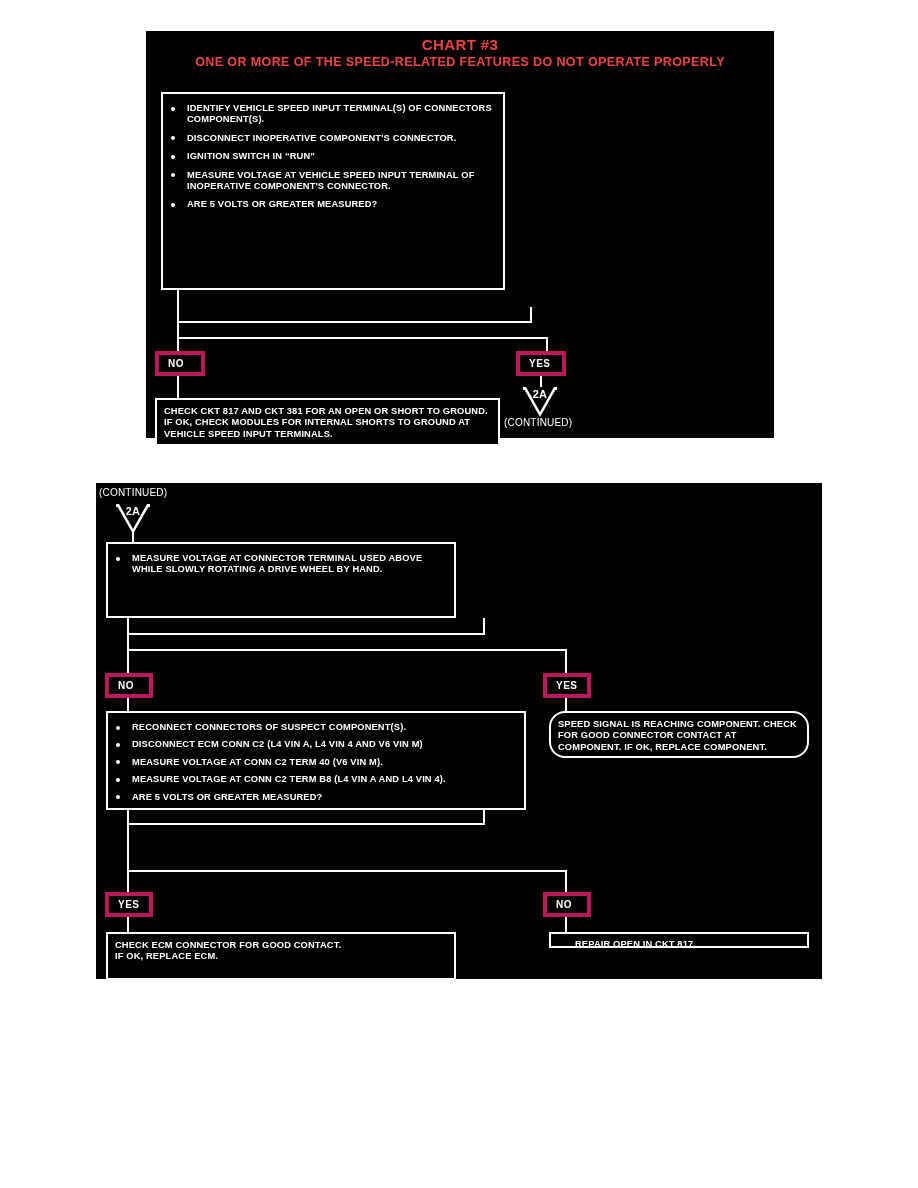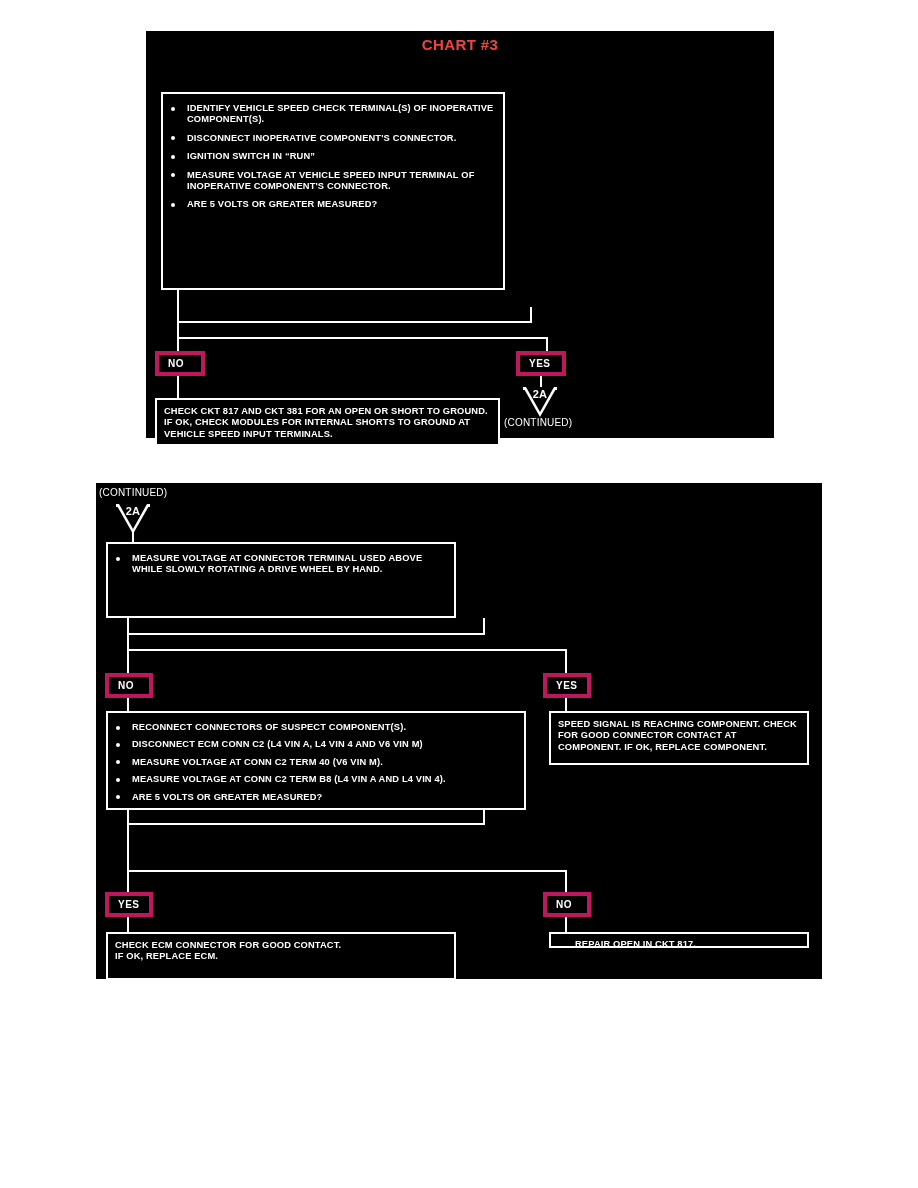--- a/index.html
+++ b/index.html
@@ -167,24 +167,25 @@
     font-weight: normal;
     letter-spacing: .2px;
   }
 </style>
 </head>
 <body>
 
 <div class="panel" id="panel-chart3">
 
   <div class="chart-title" id="chart-title-main">CHART #3</div>
+  <div class="chart-title" id="chart-title-sub">ONE OR MORE OF THE SPEED-RELATED FEATURES DO NOT OPERATE PROPERLY</div>
 
   <div class="box" style="left:15px; top:61px; width:344px; height:198px;">
     <ul class="bullets box-text" style="margin:9px 4px 0 2px;">
-      <li><span>IDENTIFY VEHICLE SPEED CHECK TERMINAL(S) OF INOPERATIVE COMPONENT(S).</span></li>
+      <li><span>IDENTIFY VEHICLE SPEED INPUT TERMINAL(S) OF CONNECTORS COMPONENT(S).</span></li>
       <li><span>DISCONNECT INOPERATIVE COMPONENT'S CONNECTOR.</span></li>
       <li><span>IGNITION SWITCH IN “RUN”</span></li>
       <li>
         <span>MEASURE VOLTAGE AT VEHICLE SPEED INPUT TERMINAL OF INOPERATIVE COMPONENT'S CONNECTOR.</span>
       </li>
       <li><span>ARE 5 VOLTS OR GREATER MEASURED?</span></li>
     </ul>
   </div>
 
   <div class="line vline" style="left:31px; top:259px; height:33px;"></div>
@@ -250,21 +251,21 @@
     <span>NO</span>
   </div>
 
   <div class="tag-box" style="left:447px; top:190px; width:48px; height:25px;">
     <span>YES</span>
   </div>
 
   <div class="line vline" style="left:31px; top:215px; height:14px;"></div>
   <div class="line vline" style="left:469px; top:215px; height:14px;"></div>
 
-  <div class="box" style="left:453px; top:228px; width:260px; height:54px;">
+  <div class="box" style="left:453px; top:228px; width:260px; height:47px;border-radius:16px;">
     <div class="box-text" style="padding:6px 6px 0 7px;">SPEED SIGNAL IS REACHING COMPONENT. CHECK FOR GOOD CONNECTOR CONTACT AT COMPONENT.  IF OK, REPLACE COMPONENT.</div>
   </div>
 
   <div class="box" style="left:10px; top:228px; width:420px; height:99px;">
     <ul class="bullets box-text" style="margin:9px 4px 0 2px;">
       <li style="margin-bottom:6px;"><span>RECONNECT CONNECTORS OF SUSPECT COMPONENT(S).</span></li>
       <li style="margin-bottom:6px;"><span>DISCONNECT ECM CONN C2 (L4 VIN A, L4 VIN 4 AND V6 VIN M)</span></li>
       <li style="margin-bottom:6px;"><span>MEASURE VOLTAGE AT CONN C2 TERM 40 (V6 VIN M).</span></li>
       <li style="margin-bottom:6px;"><span>MEASURE VOLTAGE AT CONN C2 TERM B8 (L4 VIN A AND L4 VIN 4).</span></li>
       <li><span>ARE 5 VOLTS OR GREATER MEASURED?</span></li>

